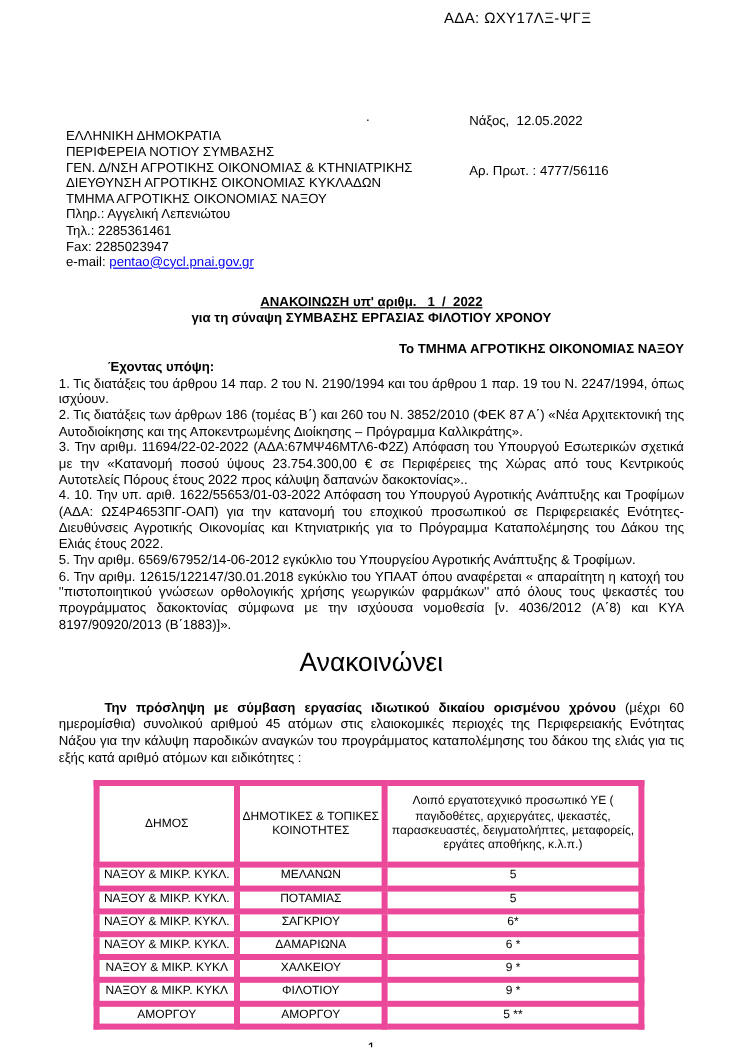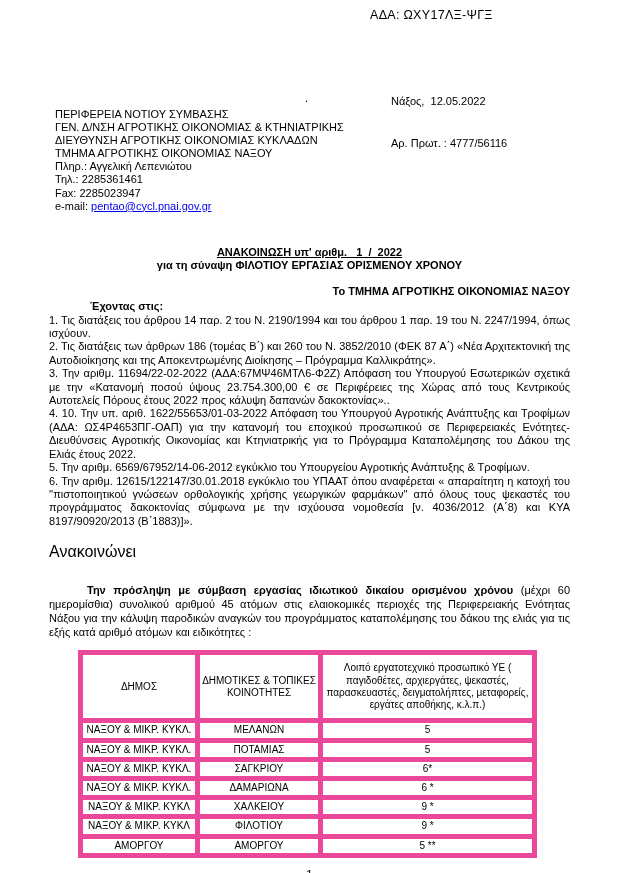--- a/index.html
+++ b/index.html
@@ -12,21 +12,21 @@
   .dateblock{position:absolute;top:66px;left:391px;font-size:11px;line-height:14px;white-space:pre-wrap;}
   .stray-dot{position:absolute;top:92px;left:305px;font-size:11px;}
   .agency{position:absolute;top:108px;left:55px;font-size:11px;line-height:13.1px;}
   .agency .email a{color:#0000ee;cursor:pointer;}
   .content{position:absolute;top:246px;left:49px;width:521px;font-size:11px;line-height:13.4px;}
   .t1{text-align:center;font-weight:bold;text-decoration:underline;white-space:pre-wrap;}
   .t2{text-align:center;font-weight:bold;}
   .t3{text-align:right;font-weight:bold;margin-top:12px;}
   .having{font-weight:bold;margin-top:2px;margin-left:41px;}
   .item{text-align:justify;margin:0;}
-  .announce-heading{font-size:16px;margin-top:13px;line-height:22px;}
+  .announce-heading{text-align:center;font-size:22px;margin-top:13px;line-height:22px;}
   .lead{text-align:justify;margin-top:21px;text-indent:38px;line-height:13.8px;}
   .lead b{font-weight:bold;}
   table.jobs{
     border-collapse:collapse;table-layout:fixed;
     margin-top:7px;margin-left:29px;width:441px;
     font-size:10px;line-height:12.2px;
   }
   table.jobs td{border:5px solid #ec4899;text-align:center;vertical-align:middle;padding:1px 2px;overflow:hidden;}
   table.jobs .hdr td{height:61px;}
   table.jobs .row td{height:12px;white-space:nowrap;}
@@ -43,38 +43,39 @@
   <div class="ada">ΑΔΑ: ΩΧΥ17ΛΞ-ΨΓΞ</div>
 
   <div class="dateblock">
     <div>Νάξος,  12.05.2022</div>
     <div>Αρ. Πρωτ. : 4777/56116</div>
   </div>
 
   <div class="stray-dot">.</div>
 
   <div class="agency">
+    <div>ΕΛΛΗΝΙΚΗ ΔΗΜΟΚΡΑΤΙΑ</div>
     <div>ΠΕΡΙΦΕΡΕΙΑ ΝΟΤΙΟΥ ΣΥΜΒΑΣΗΣ</div>
     <div>ΓΕΝ. Δ/ΝΣΗ ΑΓΡΟΤΙΚΗΣ ΟΙΚΟΝΟΜΙΑΣ &amp; ΚΤΗΝΙΑΤΡΙΚΗΣ</div>
     <div>ΔΙΕΥΘΥΝΣΗ ΑΓΡΟΤΙΚΗΣ ΟΙΚΟΝΟΜΙΑΣ ΚΥΚΛΑΔΩΝ</div>
     <div>ΤΜΗΜΑ ΑΓΡΟΤΙΚΗΣ ΟΙΚΟΝΟΜΙΑΣ ΝΑΞΟΥ</div>
     <div>Πληρ.: Αγγελική Λεπενιώτου</div>
     <div>Τηλ.: 2285361461</div>
     <div>Fax: 2285023947</div>
     <div class="email">
       <span>e-mail:</span>
       <a href="#">pentao@cycl.pnai.gov.gr</a>
     </div>
   </div>
 
   <div class="content">
     <div class="t1">ΑΝΑΚΟΙΝΩΣΗ υπ' αριθμ.   1  /  2022</div>
-    <div class="t2">για τη σύναψη ΦΙΛΟΤΙΟΥ ΕΡΓΑΣΙΑΣ ΟΡΙΣΜΕΝΟΥ ΧΡΟΝΟΥ</div>
+    <div class="t2">για τη σύναψη ΣΥΜΒΑΣΗΣ ΕΡΓΑΣΙΑΣ ΦΙΛΟΤΙΟΥ ΧΡΟΝΟΥ</div>
     <div class="t3">Το ΤΜΗΜΑ ΑΓΡΟΤΙΚΗΣ ΟΙΚΟΝΟΜΙΑΣ ΝΑΞΟΥ</div>
-    <div class="having">Έχοντας στις:</div>
+    <div class="having">Έχοντας υπόψη:</div>
 
     <p class="item">1. Τις διατάξεις του άρθρου 14 παρ. 2 του Ν. 2190/1994 και του άρθρου 1 παρ. 19 του Ν. 2247/1994, όπως ισχύουν.</p>
     <p class="item">2. Τις διατάξεις των άρθρων 186 (τομέας Β΄) και 260 του Ν. 3852/2010 (ΦΕΚ 87 Α΄) «Νέα Αρχιτεκτονική της Αυτοδιοίκησης και της Αποκεντρωμένης Διοίκησης – Πρόγραμμα Καλλικράτης».</p>
     <p class="item">3. Την αριθμ. 11694/22-02-2022 (ΑΔΑ:67ΜΨ46ΜΤΛ6-Φ2Ζ) Απόφαση του Υπουργού Εσωτερικών σχετικά με την «Κατανομή ποσού ύψους 23.754.300,00 € σε Περιφέρειες της Χώρας από τους Κεντρικούς Αυτοτελείς Πόρους έτους 2022 προς κάλυψη δαπανών δακοκτονίας»..</p>
     <p class="item">4. 10.  Την υπ. αριθ. 1622/55653/01-03-2022 Απόφαση του Υπουργού Αγροτικής Ανάπτυξης και Τροφίμων (ΑΔΑ: ΩΣ4Ρ4653ΠΓ-ΟΑΠ) για την κατανομή του εποχικού προσωπικού σε Περιφερειακές Ενότητες-Διευθύνσεις Αγροτικής Οικονομίας και Κτηνιατρικής για το Πρόγραμμα Καταπολέμησης του Δάκου της Ελιάς έτους 2022.</p>
     <p class="item">5. Την αριθμ. 6569/67952/14-06-2012 εγκύκλιο του Υπουργείου Αγροτικής Ανάπτυξης &amp; Τροφίμων.</p>
     <p class="item">6.  Την αριθμ. 12615/122147/30.01.2018 εγκύκλιο του ΥΠΑΑΤ όπου αναφέρεται « απαραίτητη η κατοχή του ''πιστοποιητικού γνώσεων ορθολογικής χρήσης γεωργικών φαρμάκων'' από όλους τους ψεκαστές του προγράμματος δακοκτονίας σύμφωνα με την ισχύουσα νομοθεσία [ν. 4036/2012 (Α΄8) και  ΚΥΑ 8197/90920/2013 (Β΄1883)]».</p>
 
     <div class="announce-heading">Ανακοινώνει</div>
 

